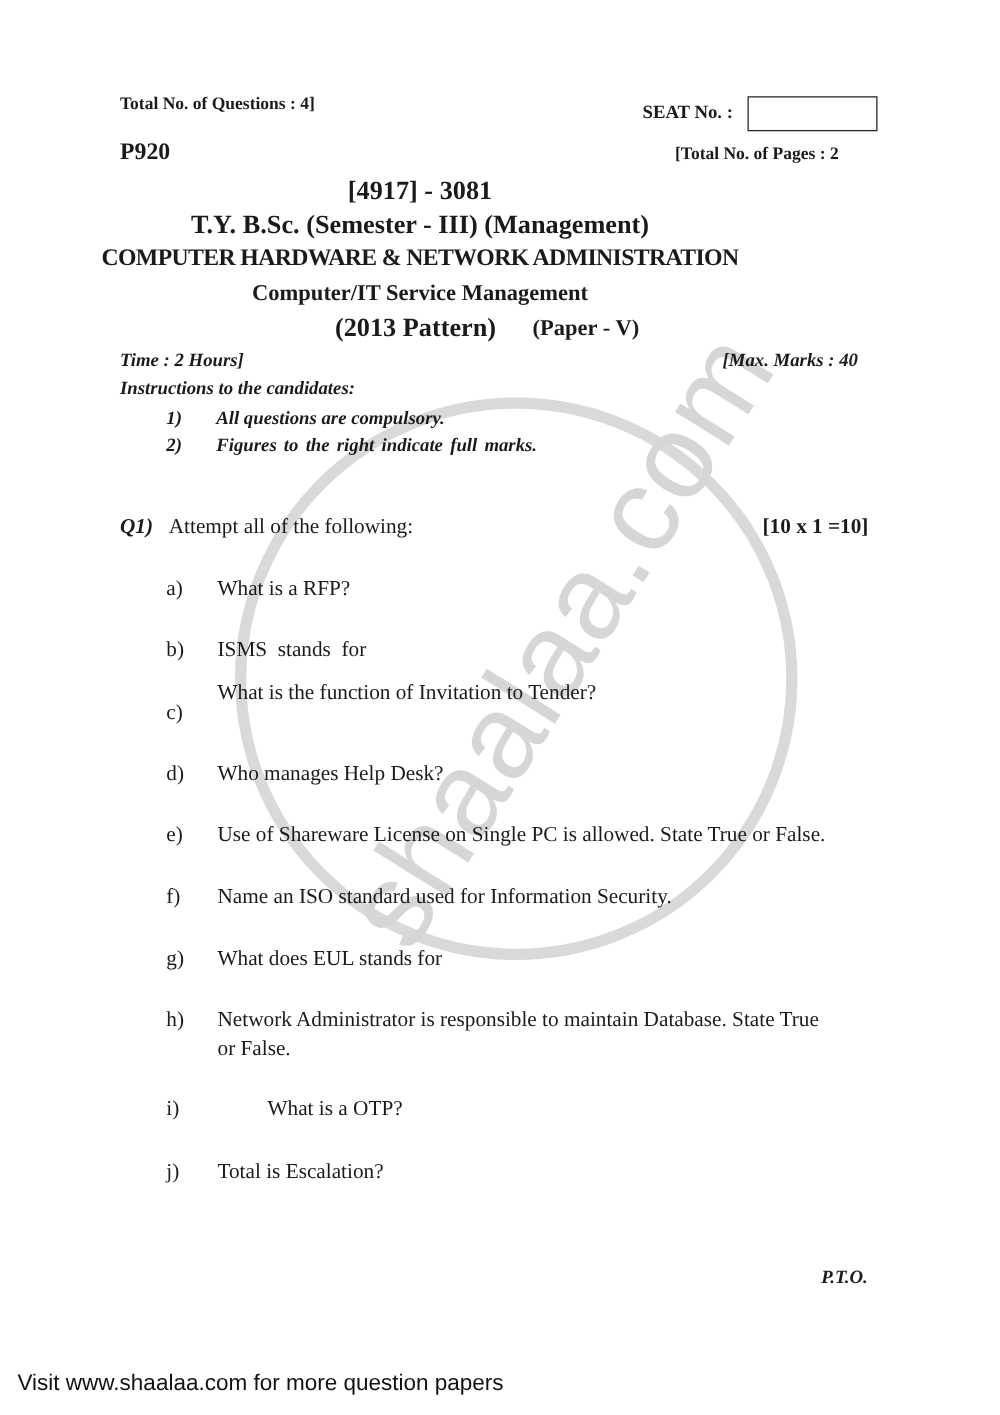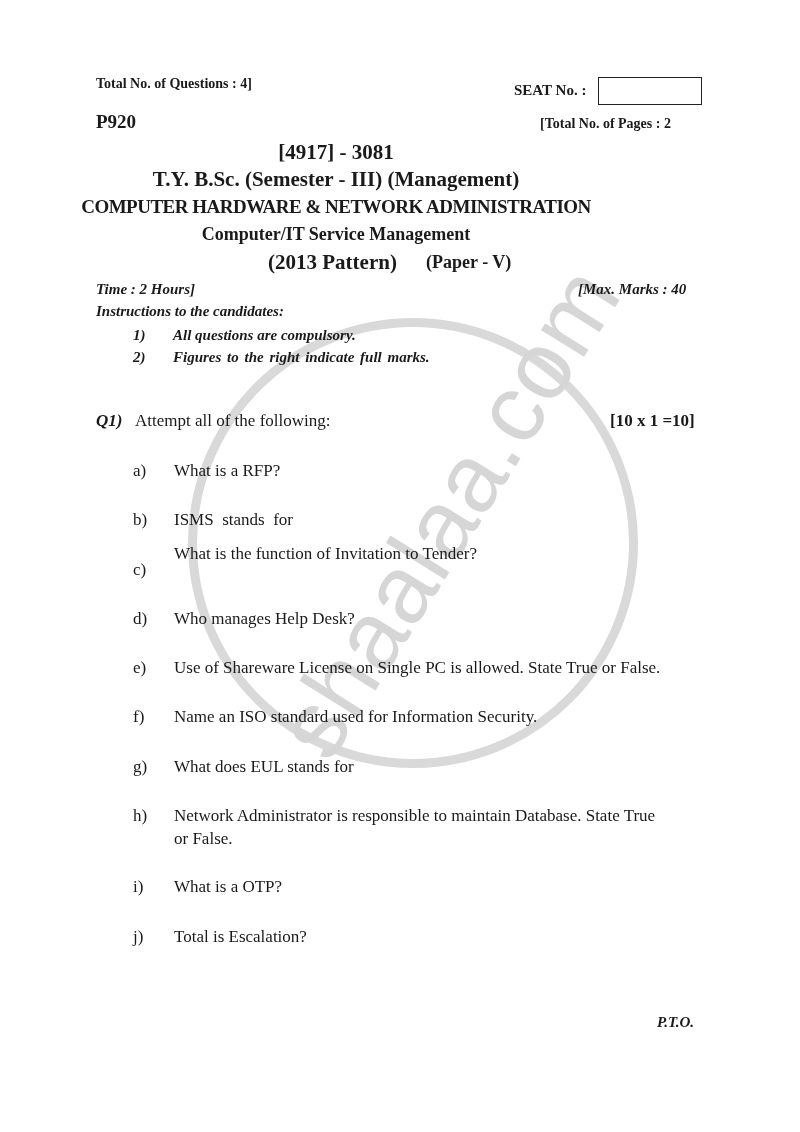--- a/index.html
+++ b/index.html
@@ -85,19 +85,20 @@
   <div class="abs serif q-text" style="top:707px;">Name an ISO standard used for Information Security.</div>
 
   <div class="abs serif q-label" style="top:757px;">g)</div>
   <div class="abs serif q-text" style="top:757px;">What does EUL stands for</div>
 
   <div class="abs serif q-label" style="top:806px;">h)</div>
   <div class="abs serif q-text" style="top:806px;">Network Administrator is responsible to maintain Database. State True</div>
   <div class="abs serif q-text" style="top:829px;">or False.</div>
 
   <div class="abs serif q-label" style="top:877px;">i)</div>
-  <div class="abs serif q-text" style="top:877px;">What is a OTP?</div>
+  <div class="abs serif q-text" style="top:877px;margin-left:40px;">What is a OTP?</div>
 
   <div class="abs serif q-label" style="top:927px;">j)</div>
   <div class="abs serif q-text" style="top:927px;">Total is Escalation?</div>
 
   <div class="abs serif b i" style="left:657px; top:1014px; font-size:15px;">P.T.O.</div>
+  <div class="abs sans" style="left:14px; top:1096px; font-size:18px; color:#111;">Visit www.shaalaa.com for more question papers</div>
 </div>
 
 </body></html>

